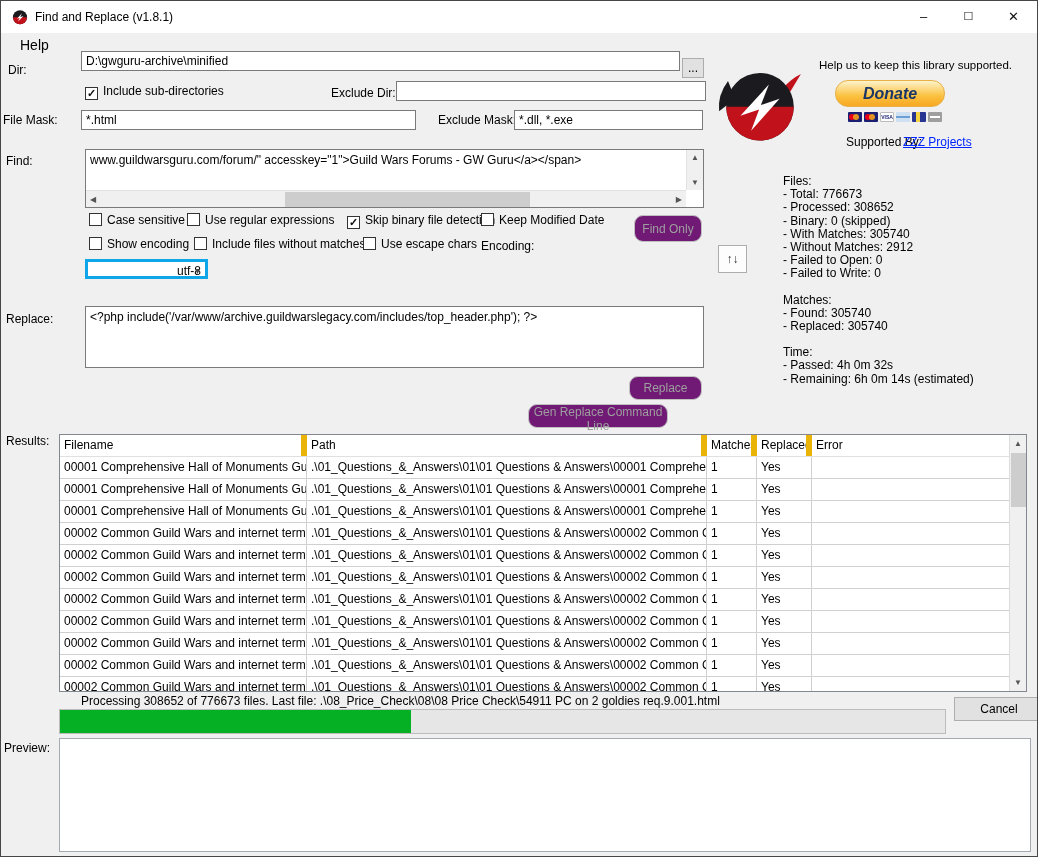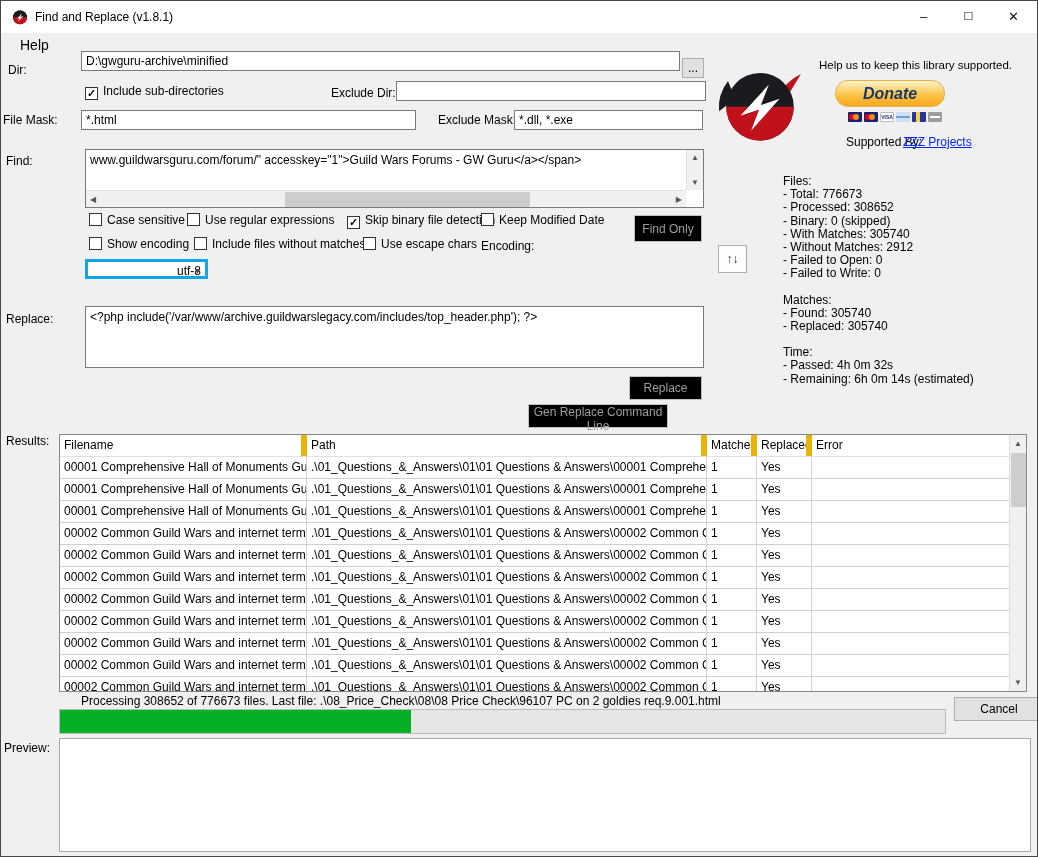--- a/index.html
+++ b/index.html
@@ -16,21 +16,21 @@
             line-height:31px; font-size:13px; color:#111; background:#fff; border:none; }
   .menubar { position:absolute; left:0; top:32px; width:100%; height:22px; background:#f0f0f0; }
   .menu-item { position:absolute; left:12px; top:2px; padding:2px 7px; font-size:14px; }
 
   .lbl { position:absolute; white-space:nowrap; color:#000; }
   .tb  { position:absolute; background:#fff; border:1px solid #7a7a7a; font-family:"Liberation Sans",sans-serif;
          font-size:12px; padding:1px 4px; color:#000; }
   input.tb { outline:none; }
   .btn { position:absolute; background:#e1e1e1; border:1px solid #adadad; font-size:12px;
          text-align:center; color:#000; font-family:"Liberation Sans",sans-serif; }
-  .btn.disabled { background:#000000; border-color:#c0c0c0; color:#9e9e9e; }
+  .btn.disabled { background:#701a75; border-color:#c0c0c0; color:#9e9e9e;border-radius:9px; }
 
   
   .cb { position:absolute; height:15px; white-space:nowrap; cursor:default; }
   .cb .box { display:inline-block; width:13px; height:13px; background:#fff; border:1px solid #333;
              vertical-align:-2px; text-align:center; line-height:11px; font-size:11px; font-weight:bold; color:#111; }
   .cb .cb-label { margin-left:5px; }
 
   
   .areabox { position:absolute; background:#fff; border:1px solid #7a7a7a; overflow:hidden; }
   .areabox .txt { position:absolute; left:4px; top:3px; right:22px; white-space:nowrap; font-size:12px; }
@@ -322,21 +322,21 @@
     </div>
   </div>
     </div>
     <div class="lv-scroll">
       <span class="arr" style="left:4px; top:4px; position:absolute; color:#555; font-size:8px">▲</span>
       <span class="arr" style="left:4px; bottom:4px; position:absolute; color:#555; font-size:8px">▼</span>
       <div class="thumb" style="left:1px; top:18px; width:15px; height:54px"></div>
     </div>
   </div>
 
-  <span class="lbl" style="left:80px; top:693px">Processing 308652 of 776673 files.  Last file: .\08_Price_Check\08\08 Price Check\96107 PC on 2 goldies req.9.001.html</span>
+  <span class="lbl" style="left:80px; top:693px">Processing 308652 of 776673 files.  Last file: .\08_Price_Check\08\08 Price Check\54911 PC on 2 goldies req.9.001.html</span>
   <div class="progress">
     <div class="fill" style="width: 39.7%; background: rgb(6, 176, 37);"></div>
   </div>
   <button class="btn" style="left:953px; top:696px; width:90px; height:24px">Cancel</button>
 
   <span class="lbl" style="left:3px; top:740px">Preview:</span>
   <div class="preview-box"></div>
 
 </div>
 

